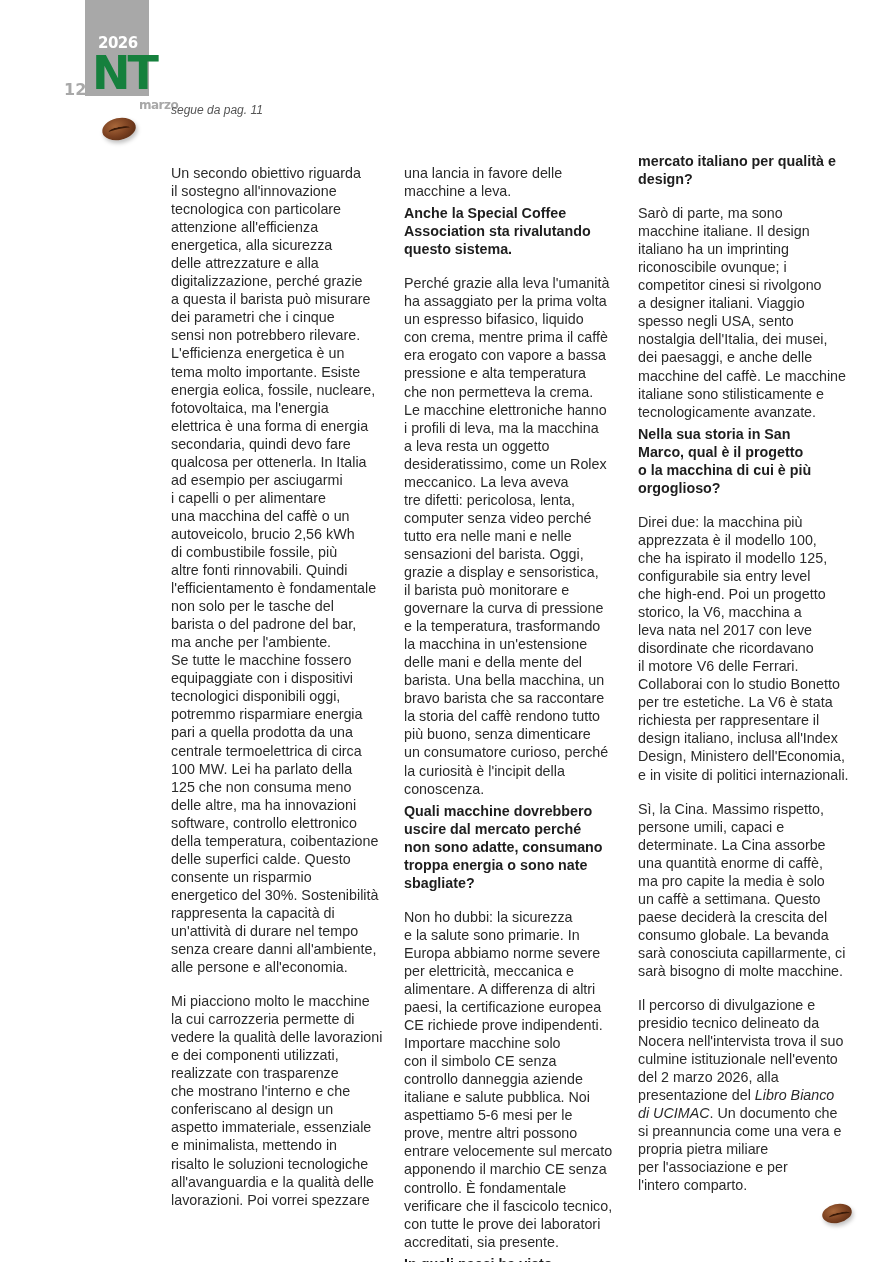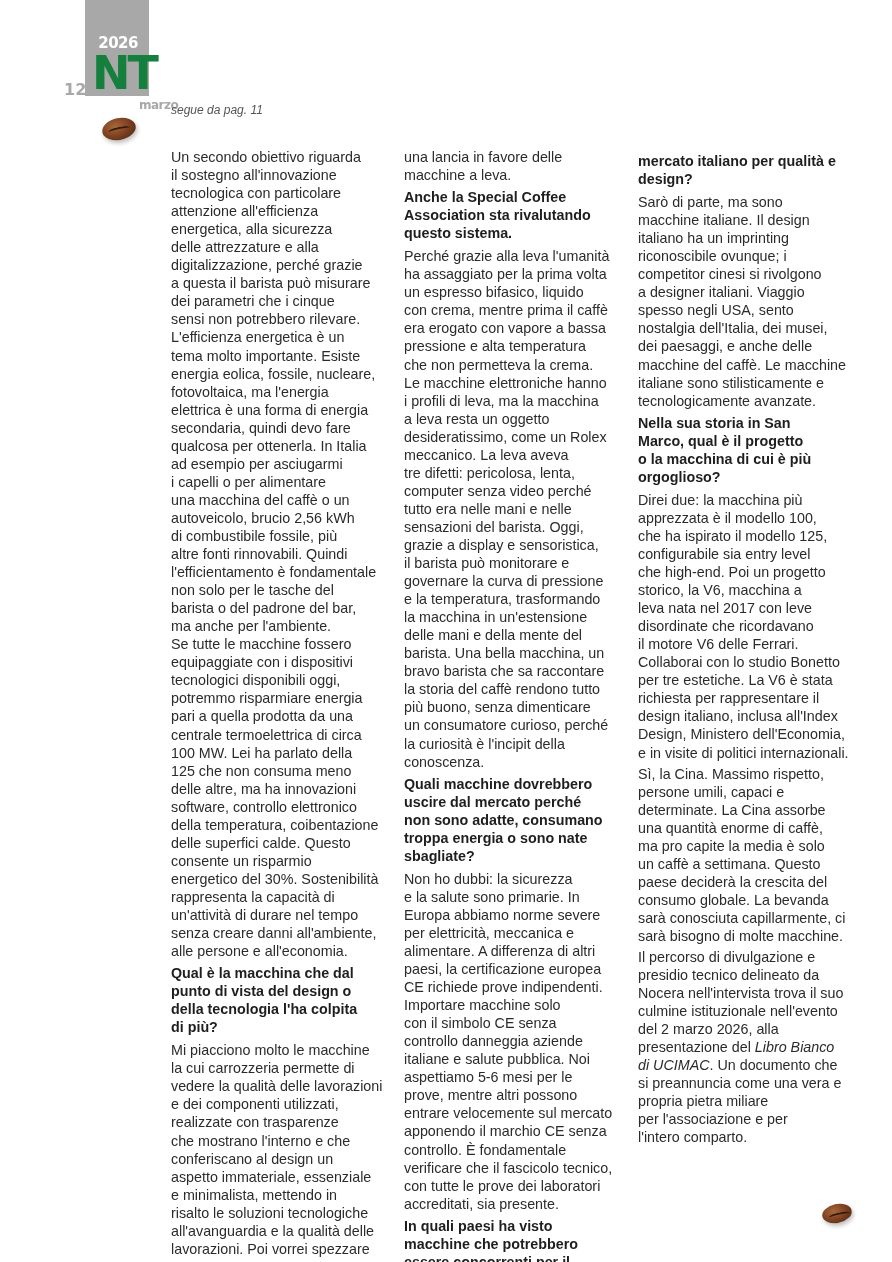--- a/index.html
+++ b/index.html
@@ -1,20 +1,20 @@
 <!DOCTYPE html>
 <html><head>
   <meta charset="utf-8">
   <style>
     html, body { margin: 0; padding: 0; background: #ffffff; }
     body { width: 892px; height: 1262px; position: relative; overflow: hidden;
            font-family: "Liberation Sans", sans-serif; color: #2b2b2b; }
 
     .masthead { position: absolute; left: 85px; top: 0; width: 64px; height: 96px; background: #a8a8a8; }
-    .mh-year { position: absolute; left: 98px; top: 34px; width: 40px; text-align: right;
+    .mh-year { position: absolute; left: 98px; top: 34px; width: 40px; text-align: left;
                font-family: "DejaVu Sans", sans-serif; font-weight: bold; font-size: 15px; color: #ffffff; letter-spacing: -0.5px; }
     .mh-nt { position: absolute; left: 92px; top: 50px; font-family: "DejaVu Sans", sans-serif;
              font-weight: bold; font-size: 46px; line-height: 46px; color: #15803d; letter-spacing: -3px; }
     .mh-page { position: absolute; left: 64px; top: 80px; font-family: "DejaVu Sans", sans-serif;
                font-weight: bold; font-size: 16px; color: #a8a8a8; }
     .mh-month { position: absolute; left: 98px; top: 98px; font-family: "DejaVu Sans", sans-serif;
                 font-weight: bold; font-size: 12px; color: #a8a8a8; letter-spacing: -0.5px; margin-left: 41px; }
     .continued { position: absolute; left: 171px; top: 103px; font-style: italic; font-size: 12px; color: #555; }
 
     .bean { position: absolute; width: 34px; height: 22px; border-radius: 50%;
@@ -22,21 +22,21 @@
             transform: rotate(-12deg); box-shadow: 1px 3px 4px rgba(0,0,0,0.25); }
     .bean::after { content: ""; position: absolute; left: 6px; top: 9px; width: 22px; height: 4px;
                    border-radius: 50%; border-top: 2px solid #3a1a08; }
     .bean-top { left: 102px; top: 118px; }
     .bean-end { left: 822px; top: 1204px; width: 30px; height: 19px; }
 
     .col { position: absolute; top: 148px; width: 230px; font-size: 14.3px; line-height: 18.05px; }
     .col1 { left: 171px; }
     .col2 { left: 404px; }
     .col3 { left: 638px; }
-    .col p { margin: 0 0 3px 0; }
+    .col p { margin: 16px 0 3px 0; }
     .col h3 { margin: 4px 0 5px 0; font-size: 14.3px; line-height: 18.05px; font-weight: bold; color: #1e1e1e; }
     .col .line { display: block; white-space: nowrap; }
     .col em { font-style: italic; }
   </style>
 </head>
 <body>
 
 <div class="masthead"></div>
 <div class="mh-year">2026</div>
 <div class="mh-nt">NT</div>
@@ -86,26 +86,20 @@
       <span class="line">software, controllo elettronico</span>
       <span class="line">della temperatura, coibentazione</span>
       <span class="line">delle superfici calde. Questo</span>
       <span class="line">consente un risparmio</span>
       <span class="line">energetico del 30%. Sostenibilità</span>
       <span class="line">rappresenta la capacità di</span>
       <span class="line">un'attività di durare nel tempo</span>
       <span class="line">senza creare danni all'ambiente,</span>
       <span class="line">alle persone e all'economia.</span>
     </p>
-    <h3>
-      <span class="line">Qual è la macchina che dal</span>
-      <span class="line">punto di vista del design o</span>
-      <span class="line">della tecnologia l'ha colpita</span>
-      <span class="line">di più?</span>
-    </h3>
     <p>
       <span class="line">Mi piacciono molto le macchine</span>
       <span class="line">la cui carrozzeria permette di</span>
       <span class="line">vedere la qualità delle lavorazioni</span>
       <span class="line">e dei componenti utilizzati,</span>
       <span class="line">realizzate con trasparenze</span>
       <span class="line">che mostrano l'interno e che</span>
       <span class="line">conferiscano al design un</span>
       <span class="line">aspetto immateriale, essenziale</span>
       <span class="line">e minimalista, mettendo in</span>

